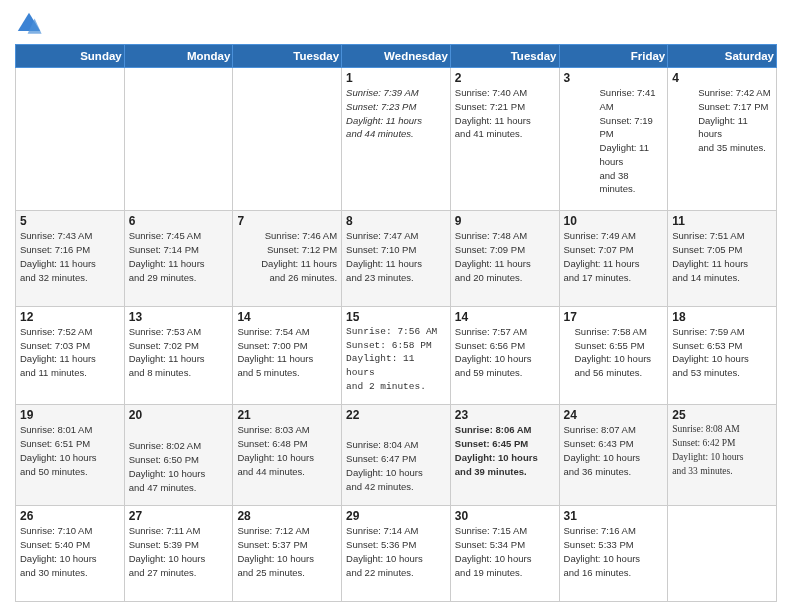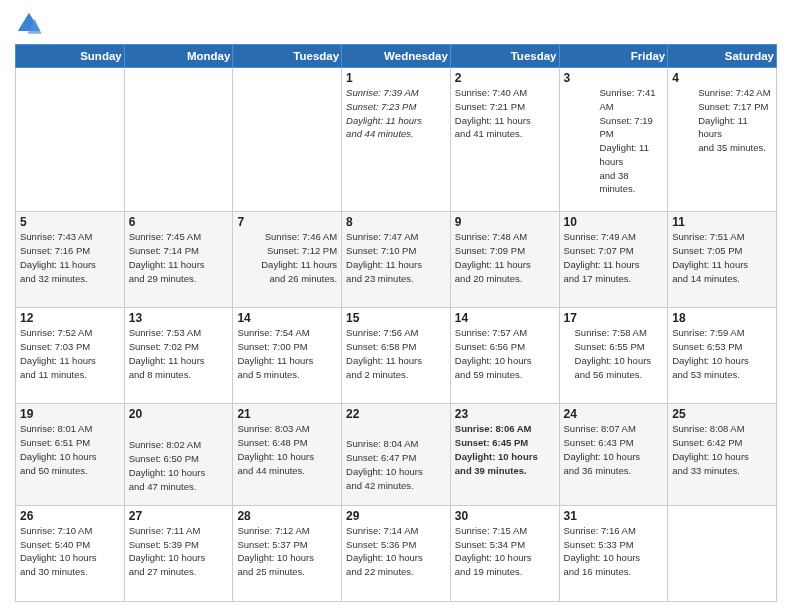--- a/index.html
+++ b/index.html
@@ -240,21 +240,21 @@
           </td>
           <td>
             <span class="day-num">14</span>
             <div class="day-info" style="white-space: pre-line;">Sunrise: 7:54 AM
 Sunset: 7:00 PM
 Daylight: 11 hours
 and 5 minutes.</div>
           </td>
           <td>
             <span class="day-num">15</span>
-            <div class="day-info" style="white-space: pre-line;">Sunrise: 7:56 AM
+            <div class="day-info" style="white-space: pre-line; font-family: Liberation Mono, monospace;">Sunrise: 7:56 AM
 Sunset: 6:58 PM
 Daylight: 11 hours
 and 2 minutes.</div>
           </td>
           <td>
             <span class="day-num">14</span>
             <div class="day-info" style="white-space: pre-line;">Sunrise: 7:57 AM
 Sunset: 6:56 PM
 Daylight: 10 hours
 and 59 minutes.</div>
@@ -312,21 +312,21 @@
           </td>
           <td>
             <span class="day-num">24</span>
             <div class="day-info" style="white-space: pre-line;">Sunrise: 8:07 AM
 Sunset: 6:43 PM
 Daylight: 10 hours
 and 36 minutes.</div>
           </td>
           <td>
             <span class="day-num">25</span>
-            <div class="day-info" style="white-space: pre-line;">Sunrise: 8:08 AM
+            <div class="day-info" style="white-space: pre-line; font-family: Liberation Serif, serif;">Sunrise: 8:08 AM
 Sunset: 6:42 PM
 Daylight: 10 hours
 and 33 minutes.</div>
           </td>
         </tr>
         <tr>
           <td>
             <span class="day-num">26</span>
             <div class="day-info" style="white-space: pre-line;">Sunrise: 7:10 AM
 Sunset: 5:40 PM

